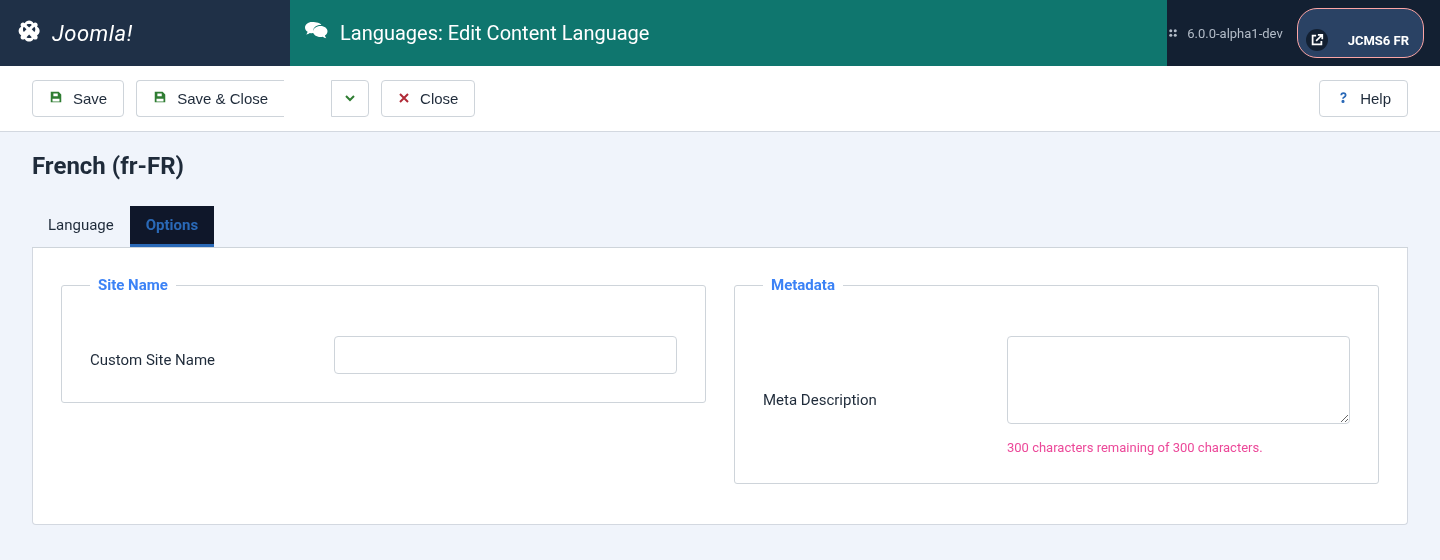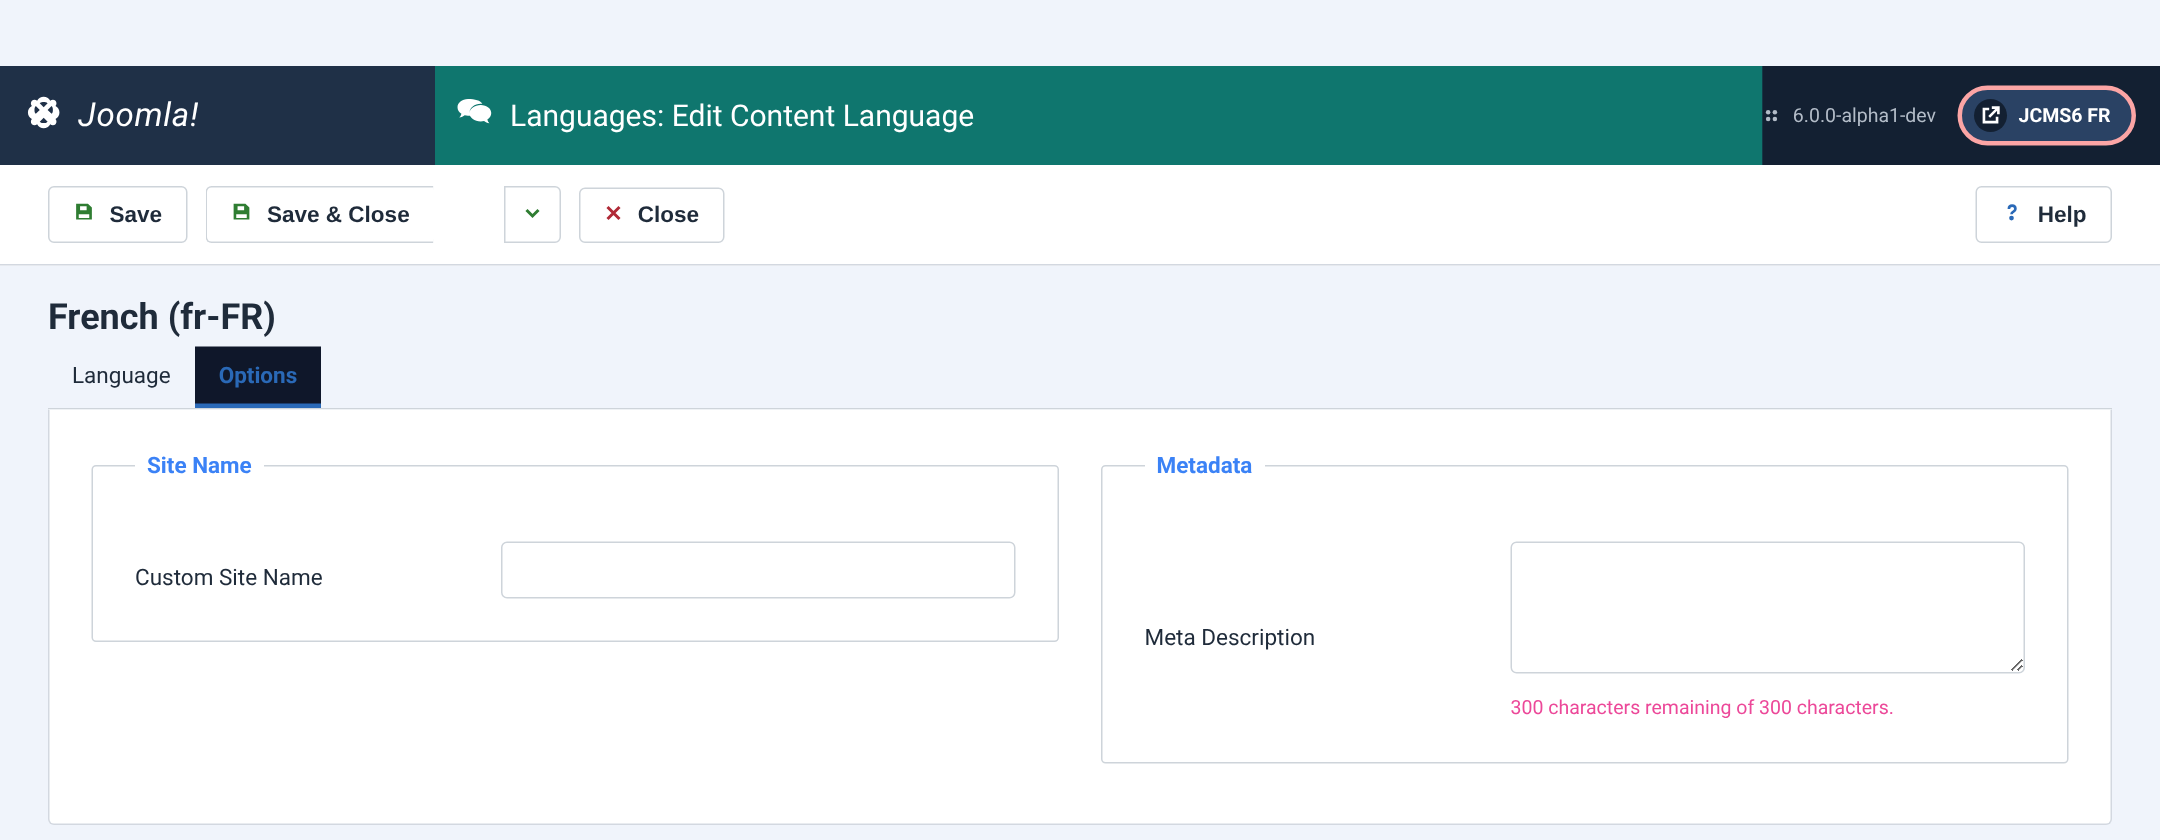--- a/index.html
+++ b/index.html
@@ -1,39 +1,39 @@
 <!DOCTYPE html>
 <html><head>
 <meta charset="utf-8">
 <style>
 * { box-sizing: border-box; margin: 0; padding: 0; }
 body { font-family: -apple-system, BlinkMacSystemFont, "Segoe UI", Roboto, sans-serif; background: #f0f4fb; }
 
-.header { background: #1f3047; height: 66px; display: flex; align-items: center; color: #fff; margin-top: 44px; }
+.header { background: #1f3047; height: 66px; display: flex; align-items: center; color: #fff; }
 .logo-area { width: 290px; display: flex; align-items: center; padding-left: 16px; gap: 8px; }
 .logo-text { font-size: 22px; font-style: italic; font-weight: 400; letter-spacing: 0.5px; }
 .title-area { flex: 1; display: flex; align-items: center; gap: 12px; padding-left: 14px; background: #0f766e; height: 100%; }
 .title-text { font-size: 20px; font-weight: 400; }
 .header-right { display: flex; align-items: center; gap: 14px; padding-right: 16px; background: #132032; height: 100%; }
 .version { font-size: 13px; color: #b3bcc8; display: flex; align-items: center; gap: 8px; }
-.site-link { background: #2a4264; border: 3px solid #fca5a5; border-radius: 20px; padding: 6px 14px 6px 8px; display: flex; align-items: center; gap: 8px; font-size: 13px; font-weight: 700; color: #fff; cursor: pointer; }
+.site-link { background: #2a4264; border: 1px solid #fca5a5; border-radius: 20px; padding: 20px 14px 6px 8px; display: flex; align-items: center; gap: 20px; font-size: 13px; font-weight: 700; color: #fff; cursor: pointer; }
 .ext-icon { width: 22px; height: 22px; border-radius: 50%; background: #132032; display: flex; align-items: center; justify-content: center; }
 
 .toolbar { background: #fff; border-bottom: 1px solid #d3d8e0; padding: 14px 32px; display: flex; gap: 12px; align-items: center; }
-.btn { background: #fff; border: 1px solid #ced4da; border-radius: 4px; padding: 9px 16px; font-size: 15px; display: flex; align-items: center; gap: 10px; cursor: pointer; color: #1f2b3a; font-weight: bold; }
+.btn { background: #fff; border: 1px solid #ced4da; border-radius: 4px; padding: 9px 16px; font-size: 15px; display: flex; align-items: center; gap: 10px; cursor: pointer; color: #1f2b3a; }
 .btn-group { display: flex; gap: 47px; }
 .btn-group .btn:first-child { border-radius: 4px 0 0 4px; border-right: none; }
 .btn-group .btn-caret { border-radius: 0 4px 4px 0; padding: 9px 12px; }
 .toolbar-spacer { flex: 1; }
 .ico-green { color: #2f7d32; }
 .ico-red { color: #b02a37; }
 .ico-blue { color: #2a69b7; }
 
 .content { padding: 20px 32px 32px; }
-.page-title { font-size: 24px; font-weight: 700; color: #1f2b3a; margin-bottom: 6px; }
+.page-title { font-size: 24px; font-weight: 700; color: #1f2b3a; margin-bottom: 26px; }
 
 .tabs { display: flex; border-bottom: 1px solid #ced4da; }
 .tab { padding: 10px 16px; font-size: 15px; cursor: pointer; color: #1f2b3a; border-bottom: 3px solid transparent; }
 .tab.active { color: #2a69b7; font-weight: 700; border-bottom-color: #2a69b7; background: #0f172a; }
 
 .panel { background: #fff; border: 1px solid #d3d8e0; border-top: none; border-radius: 0 0 4px 4px; padding: 28px 28px 40px; display: flex; gap: 28px; }
 .panel-col { flex: 1; }
 
 fieldset { border: 1px solid #ced4da; border-radius: 3px; padding: 24px 28px 28px; }
 legend { padding: 0 8px; font-size: 15px; font-weight: 700; color: #3b82f6; }

